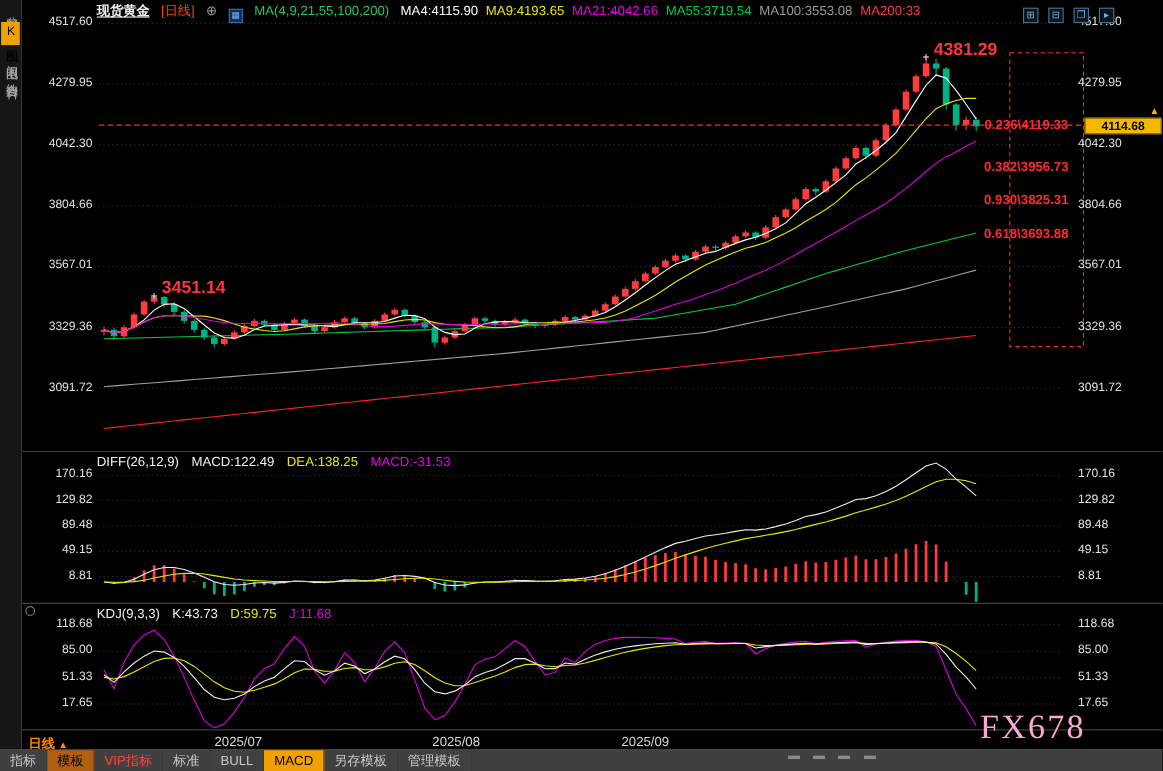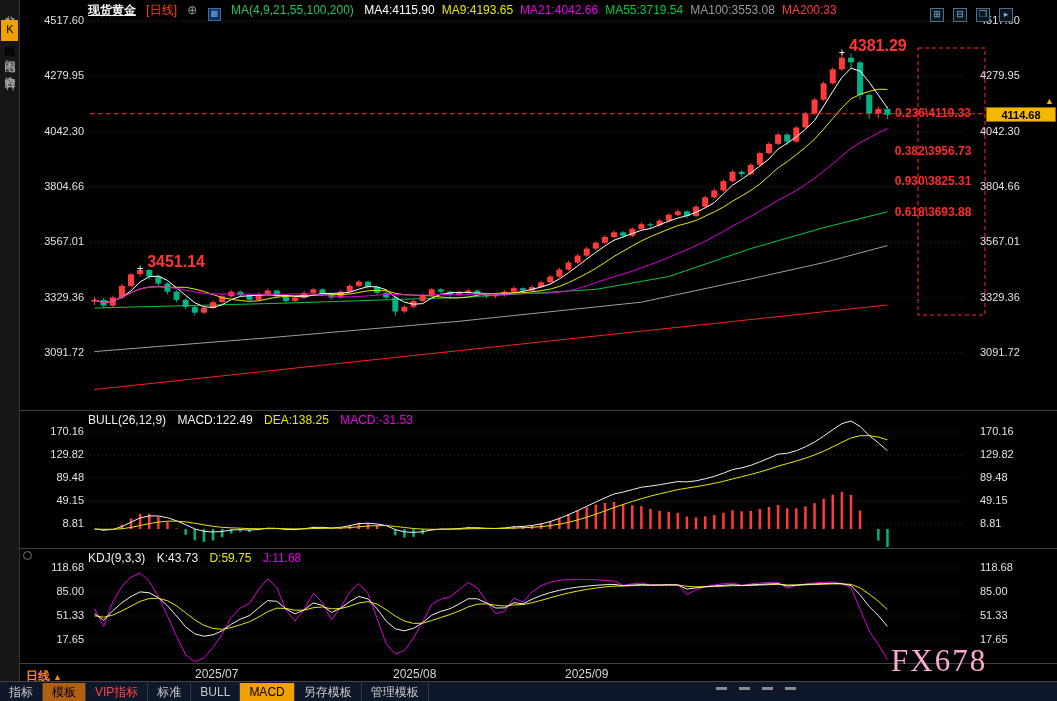--- a/index.html
+++ b/index.html
@@ -38,21 +38,21 @@
   .price-arrow{position:absolute;left:1045px;color:#ffb400;font-size:9px;z-index:4;}
   .panel-header{position:absolute;left:88px;font-size:12px;color:#e0e0e0;z-index:3;white-space:nowrap;}
   .panel-header span{margin-right:8px;}
   .c-white{color:#f0f0f0;} .c-yellow{color:#e8e800;} .c-magenta{color:#e800e8;}
   .panel-toggle{position:absolute;left:23px;top:551px;width:7px;height:7px;border:1px solid #777;border-radius:50%;z-index:3;cursor:pointer;}
   .period-btn{position:absolute;left:26px;top:668px;color:#ff8a00;font-size:12px;font-weight:700;z-index:3;cursor:pointer;}
   .period-btn .arrow{font-size:9px;margin-left:3px;}
   .watermark{position:absolute;left:891px;top:643px;font-family:"Liberation Serif",serif;font-size:31px;
              color:#f9a8d4;letter-spacing:2px;z-index:2;}
   
-  .toolbar{position:absolute;left:0;bottom:0;width:1057px;height:19px;background:#0f172a;border-top:1px solid #454545;z-index:6;white-space:nowrap;}
+  .toolbar{position:absolute;left:0;bottom:0;width:1057px;height:19px;background:#404040;border-top:1px solid #454545;z-index:6;white-space:nowrap;}
   .tb-item{display:inline-block;height:19px;line-height:18px;padding:0 9px;font-size:12px;color:#c8c8c8;
            border-right:1px solid #3a3a3a;cursor:pointer;}
   .tb-item.red-text{color:#ff4242;}
   .tb-item.selected-orange{background:#f0a000;color:#000;}
   .tb-item.selected-brown{background:#b06010;color:#000;}
   .scroll-dashes{position:absolute;left:716px;top:687px;width:84px;height:3px;z-index:7;cursor:pointer;
                  background:repeating-linear-gradient(90deg,#8a8a8a 0 11px,transparent 11px 23px);}
 </style>
 </head>
 <body>
@@ -443,21 +443,21 @@
       <div class="annot" style="left: 848.875px; top: 36.7382px;">4381.29</div>
       <div class="annot" style="left: 147.125px; top: 253.313px;">3451.14</div>
     </div>
 
   <div class="price-box" id="price-box" style="top: 106.815px;">
     <span>4114.68</span>
   </div>
   <div class="price-arrow" id="price-arrow" style="top: 95.8154px;">▲</div>
 
   <div class="panel-header" style="top:413px">
-    <span class="c-white">BULL(26,12,9)</span>
+    <span class="c-white">DIFF(26,12,9)</span>
     <span class="c-white">MACD:122.49</span>
     <span class="c-yellow">DEA:138.25</span>
     <span class="c-magenta">MACD:-31.53</span>
   </div>
 
   <div class="panel-header" style="top:551px">
     <span class="c-white">KDJ(9,3,3)</span>
     <span class="c-white">K:43.73</span>
     <span class="c-yellow">D:59.75</span>
     <span class="c-magenta">J:11.68</span>

